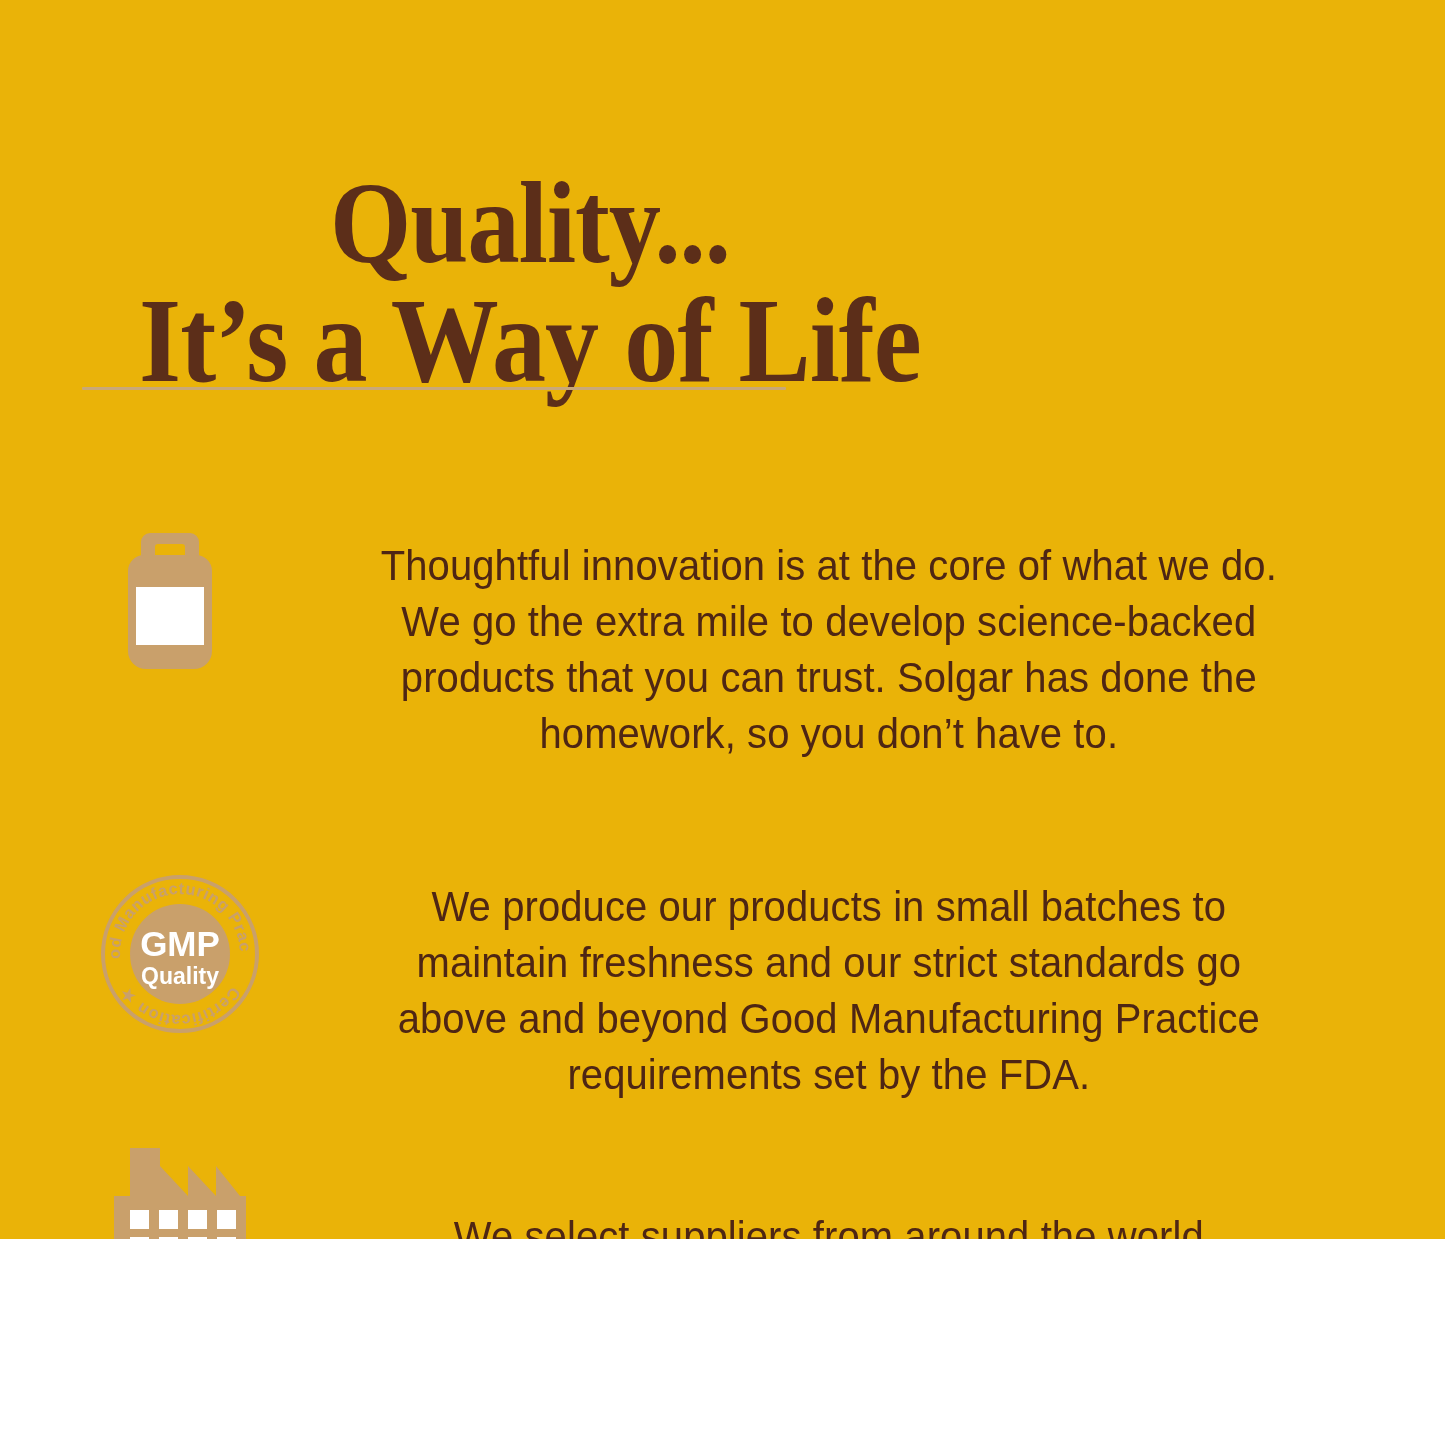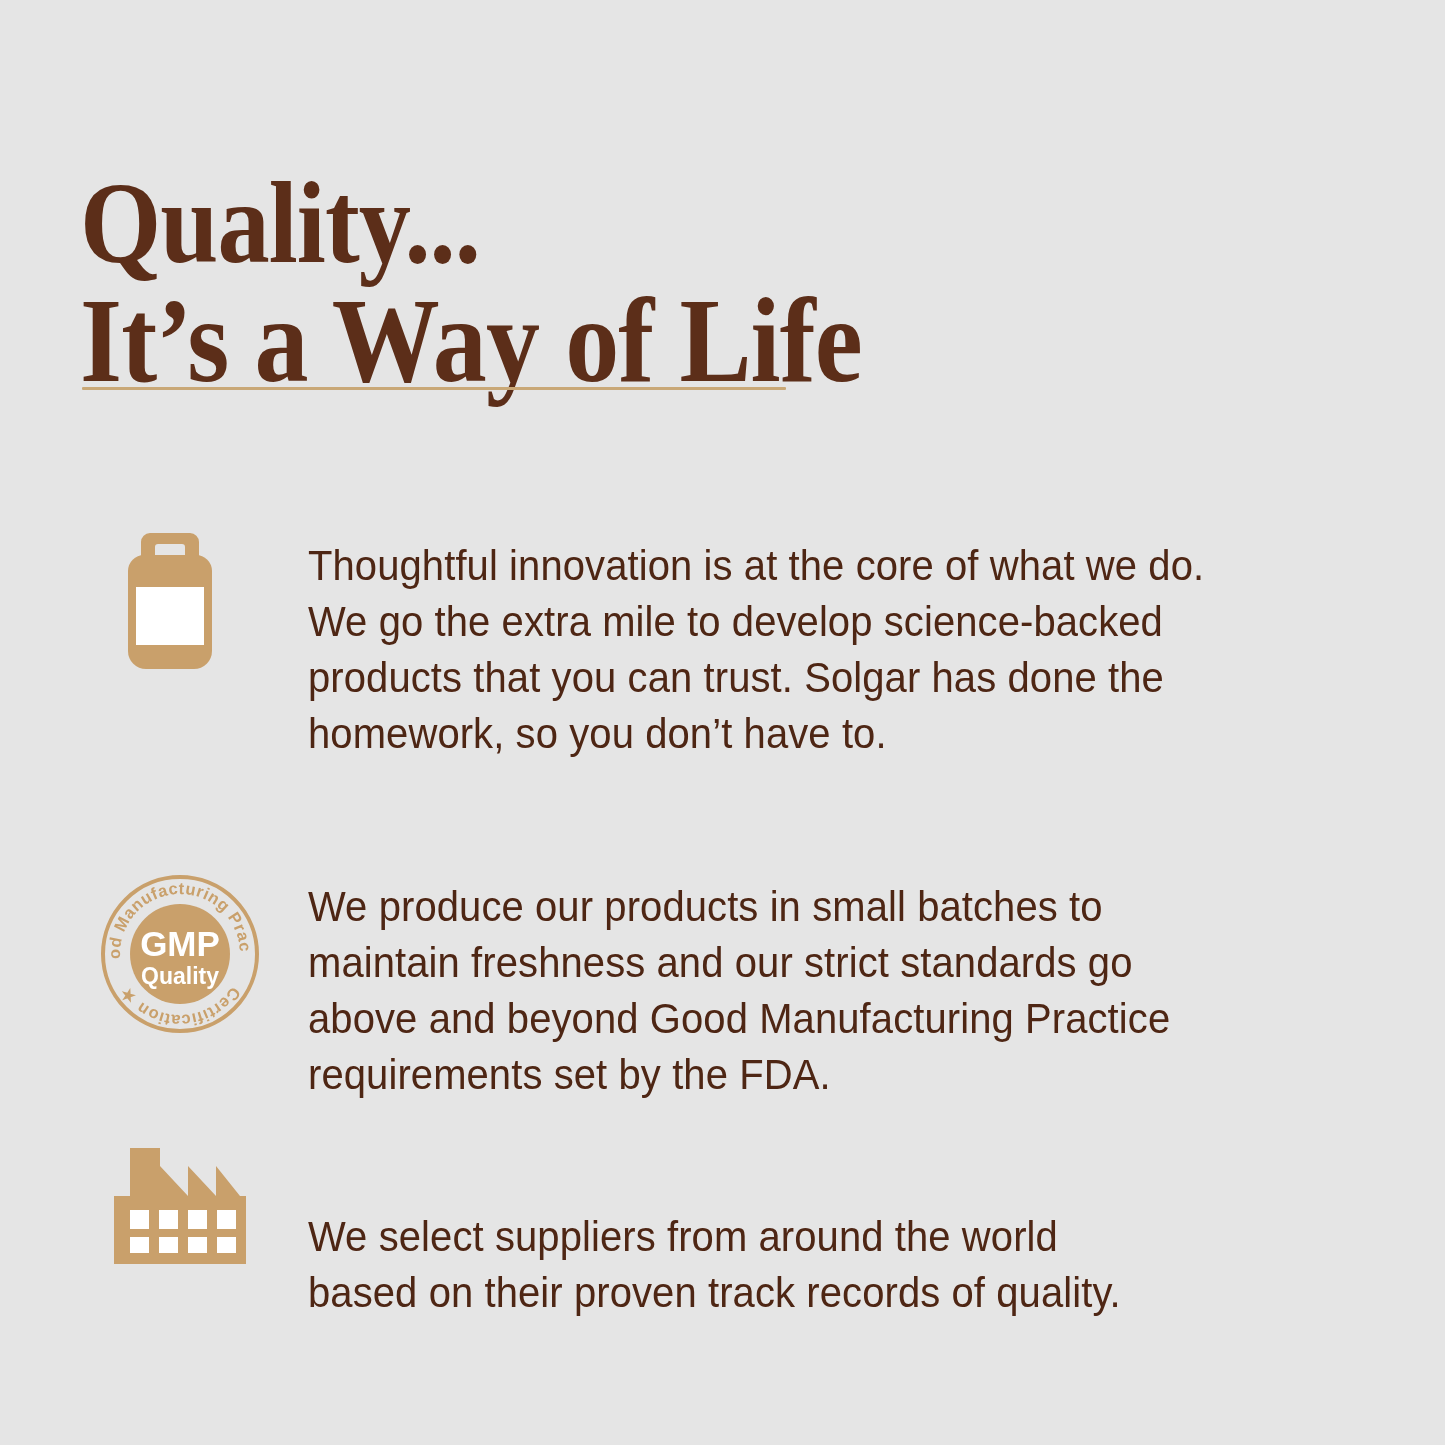--- a/index.html
+++ b/index.html
@@ -6,23 +6,24 @@
     margin: 0;
     padding: 0;
     background: #ffffff;
   }
   body {
     font-family: "Liberation Sans", sans-serif;
   }
   #page {
     position: relative;
     width: 1445px;
-    height: 1445px;
-    background: #e5e5e5;
+    height: 1239px;
+    background: #eab308;
     overflow: hidden;
+    text-align: center;
   }
 
   
   .headline {
     position: absolute;
     left: 80px;
     top: 86px;
     width: 1000px;
     color: #5C2E19;
     font-family: "Liberation Serif", "DejaVu Serif", serif;

